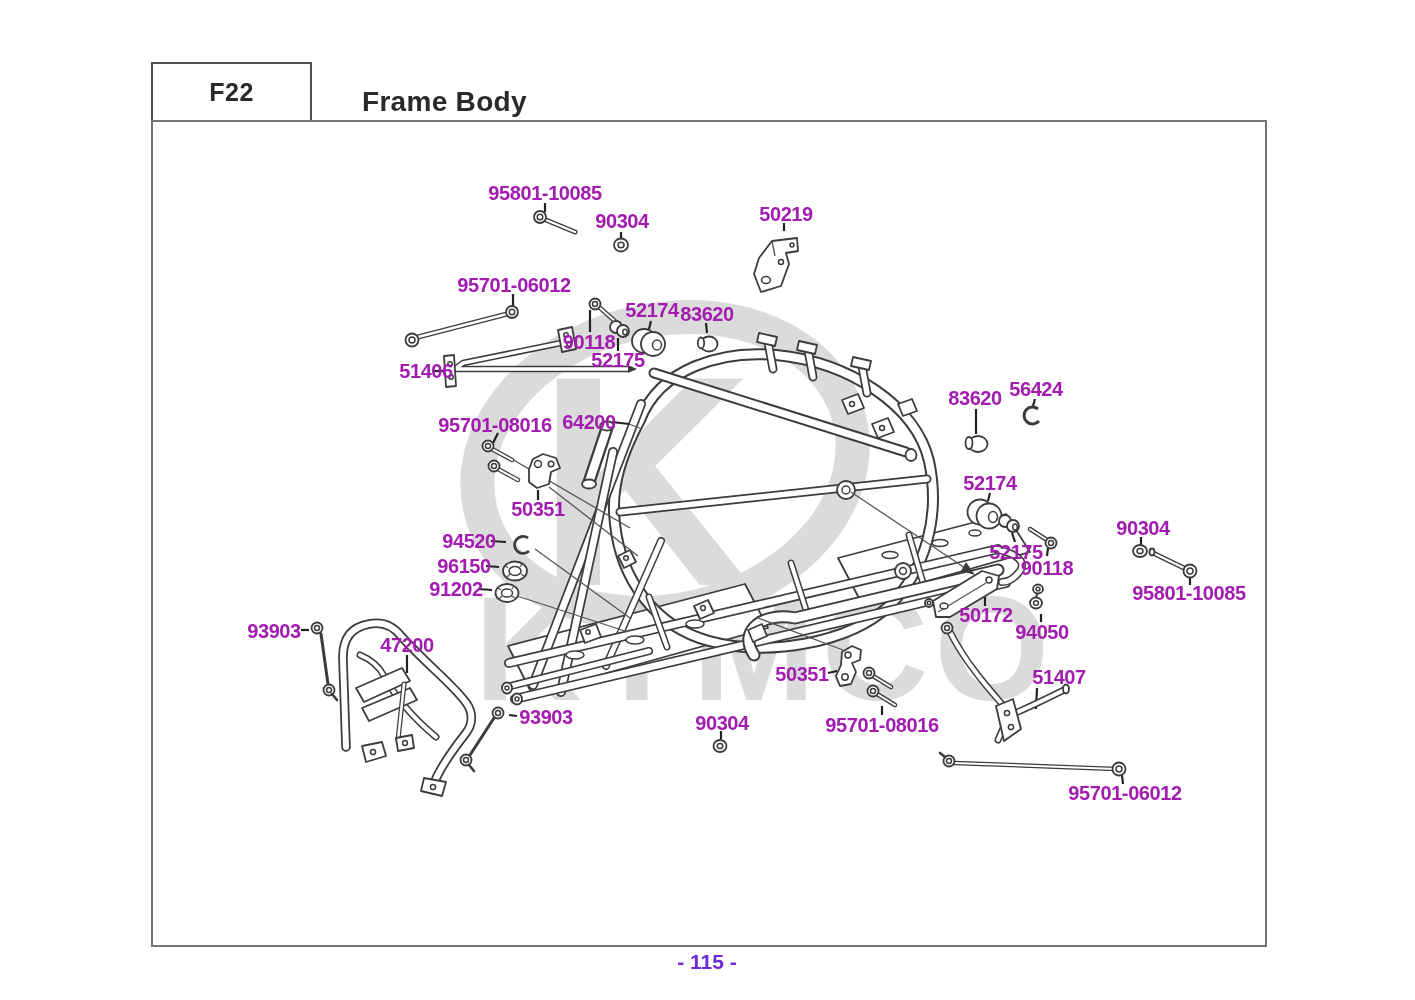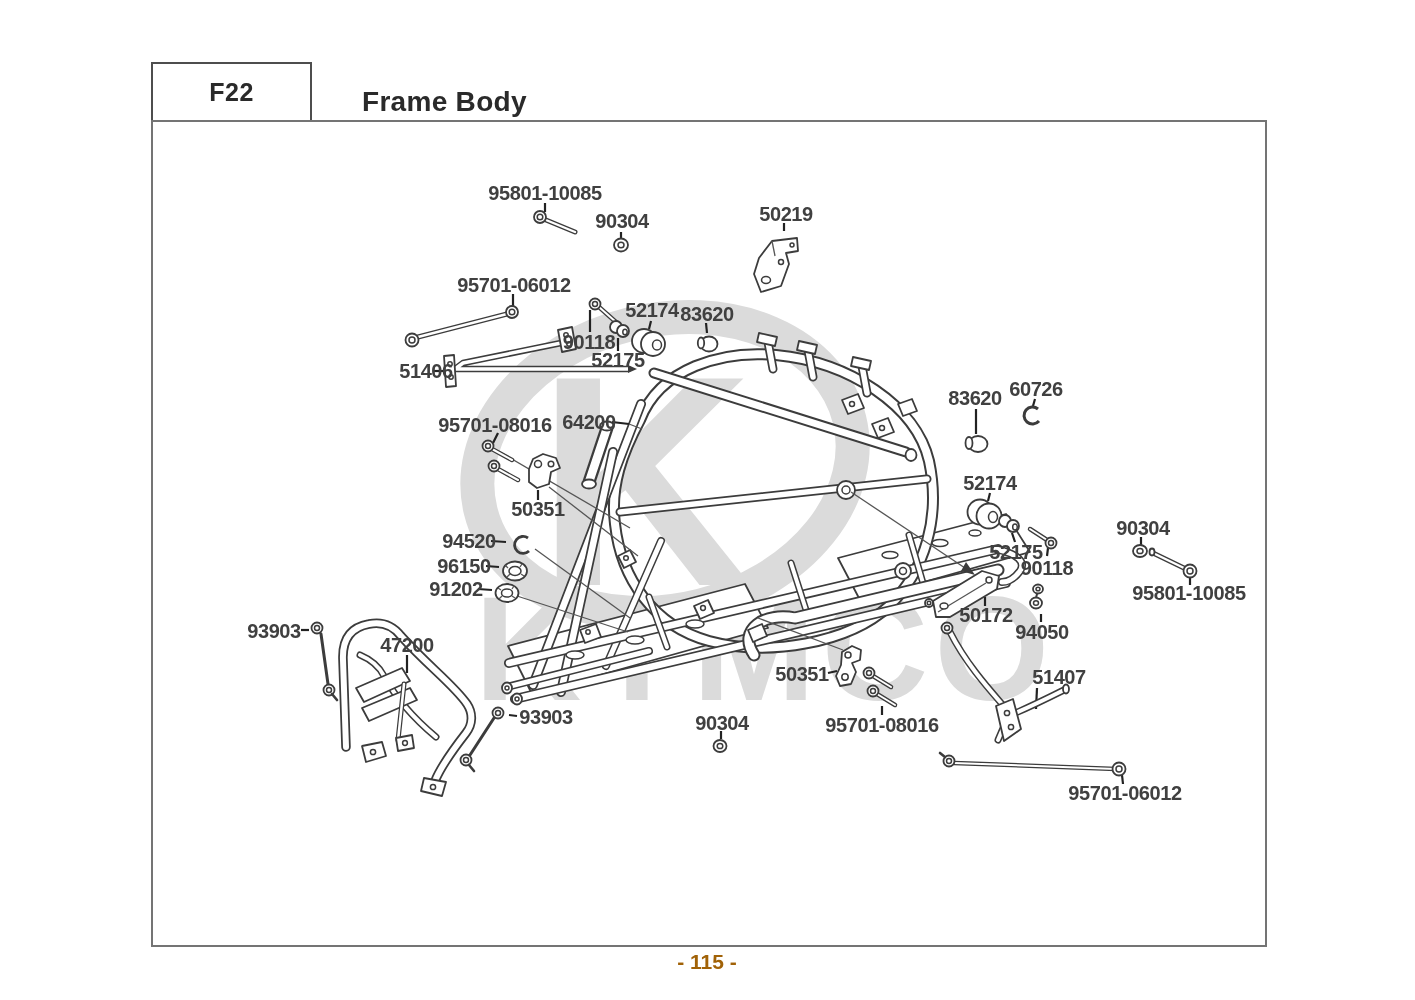--- a/index.html
+++ b/index.html
@@ -7,23 +7,23 @@
         font-family:"Liberation Sans",sans-serif;border-radius:25px;}
   .hdr-code{position:absolute;left:151px;top:62px;width:157px;height:56px;
         border:2px solid #4e4e4e;display:flex;align-items:center;justify-content:center;
         font-weight:bold;font-size:25px;color:#2a2a2a;letter-spacing:0.5px;background:#fff;}
   .hdr-title{position:absolute;left:362px;top:78px;font-weight:bold;font-size:28px;
         color:#2a2a2a;letter-spacing:0.3px;margin-top:8px;}
   .main-box{position:absolute;left:151px;top:120px;width:1112px;height:823px;
         border:2px solid #747474;background:#fff;}
   .main-box svg{position:absolute;left:0;top:0;}
   .footer{position:absolute;left:707px;top:950px;transform:translateX(-50%);
-        font-weight:bold;font-size:21px;color:#a16207;}
+        font-weight:bold;font-size:21px;color:#6d28d9;}
   .lbl{position:absolute;transform:translate(-50%,-50%);white-space:nowrap;
-        font-weight:bold;font-size:20px;letter-spacing:-0.4px;color:#404040;z-index:5;}
+        font-weight:bold;font-size:20px;letter-spacing:-0.4px;color:#a21caf;z-index:5;}
   
   .plate{fill:#fff;stroke:#3c3c3c;stroke-width:1.8;stroke-linejoin:round;}
   .hole{fill:#fff;stroke:#3c3c3c;stroke-width:1.5;}
   .ld{stroke:#222;stroke-width:2.2;fill:none;}
   .thin{stroke:#555;stroke-width:1.3;fill:none;}
   .to{stroke:#3c3c3c;fill:none;stroke-linecap:round;stroke-linejoin:round;}
   .ti{stroke:#fff;fill:none;stroke-linecap:round;stroke-linejoin:round;}
   .wm{fill:#dbdbdb;font-family:"Liberation Sans",sans-serif;font-weight:bold;}
 </style>
 </head>
@@ -391,21 +391,21 @@
   <div class="lbl" style="left:274px;top:631px">93903</div>
   <div class="lbl" style="left:407px;top:645px">47200</div>
   <div class="lbl" style="left:546px;top:717px">93903</div>
   <div class="lbl" style="left:722px;top:723px">90304</div>
   <div class="lbl" style="left:802px;top:674px">50351</div>
   <div class="lbl" style="left:882px;top:725px">95701-08016</div>
   <div class="lbl" style="left:986px;top:615px">50172</div>
   <div class="lbl" style="left:1042px;top:632px">94050</div>
   <div class="lbl" style="left:1059px;top:677px">51407</div>
   <div class="lbl" style="left:975px;top:398px">83620</div>
-  <div class="lbl" style="left:1036px;top:389px">60726</div>
+  <div class="lbl" style="left:1036px;top:389px">56424</div>
   <div class="lbl" style="left:990px;top:483px">52174</div>
   <div class="lbl" style="left:1016px;top:552px">52175</div>
   <div class="lbl" style="left:1047px;top:568px">90118</div>
   <div class="lbl" style="left:1143px;top:528px">90304</div>
   <div class="lbl" style="left:1189px;top:593px">95801-10085</div>
   <div class="lbl" style="left:1125px;top:793px">95701-06012</div>
 
   <div class="footer">- 115 -</div>
 </div>
 

